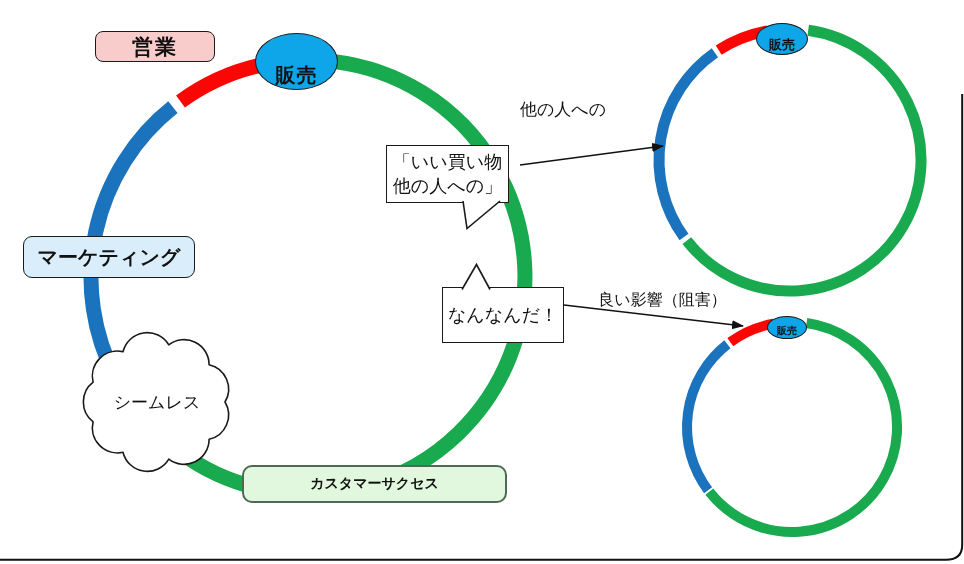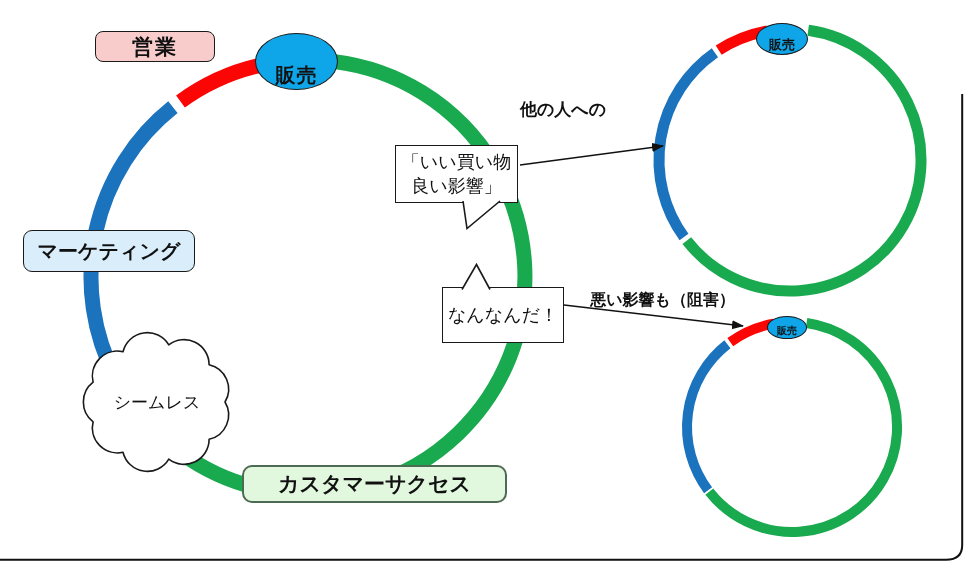--- a/index.html
+++ b/index.html
@@ -16,48 +16,48 @@
   .labelbox{
     position:absolute;display:flex;align-items:center;justify-content:center;
     box-sizing:border-box;text-align:center;white-space:nowrap;
   }
   .box-sales{
     left:95px;top:31px;width:120px;height:31px;
     background:#f8cccb;border:1.6px solid #1a1a1a;border-radius:8px;
     font-size:21px;font-weight:700;letter-spacing:2px;
   }
   .box-marketing{
-    left:23px;top:230px;width:172px;height:42px;
+    left:23px;top:236px;width:172px;height:42px;
     background:#d9edfb;border:1.6px solid #1a1a1a;border-radius:9px;
     font-size:20px;font-weight:700;
   }
   .box-cs{
     left:242px;top:465px;width:265px;height:38px;
     background:#e1f8de;border:2px solid #4d6b52;border-radius:10px;
-    font-size:21px;font-weight:700;
+    font-size:14px;font-weight:700;
   }
   .ellipse{
     position:absolute;display:flex;align-items:flex-end;justify-content:center;
     background:#0ea5e9;border:1.8px solid #1a1a1a;border-radius:50%;
     box-sizing:border-box;font-weight:700;
   }
   .ellipse-main{left:255px;top:33px;width:83px;height:57px;font-size:20px;letter-spacing:1px;}
   .ellipse-top{left:756px;top:23px;width:52px;height:32px;font-size:13px;border-width:1.4px;}
   .ellipse-bottom{left:767px;top:316px;width:40px;height:23px;font-size:10px;border-width:1.2px;}
 
   .bubble{
     position:absolute;display:flex;flex-direction:column;align-items:center;justify-content:center;
     background:#ffffff;border:1.6px solid #1a1a1a;box-sizing:border-box;
     font-size:18px;line-height:24px;font-weight:500;text-align:center;white-space:nowrap;
   }
-  .bubble-good{left:395px;top:145px;width:123px;height:58px;}
+  .bubble-good{left:386px;top:145px;width:123px;height:58px;}
   .bubble-what{left:442px;top:287px;width:122px;height:56px;}
 
   .annotation{
-    position:absolute;text-align:center;font-weight:700;white-space:nowrap;
+    position:absolute;text-align:center;font-weight:400;white-space:nowrap;
   }
   .ann-good{left:498px;top:99px;width:130px;font-size:17px;line-height:21px;}
   .ann-bad{left:580px;top:290px;width:165px;font-size:16px;line-height:20px;}
 
   .cloud-label{
     position:absolute;left:97px;top:391px;width:120px;text-align:center;
     font-size:17px;font-weight:500;white-space:nowrap;
   }
 </style>
 </head>
@@ -121,33 +121,33 @@
     </div>
 
     <div class="labelbox box-cs">
       <span>カスタマーサクセス</span>
     </div>
 
     <div class="cloud-label">シームレス</div>
 
     <div class="bubble bubble-good">
       <span>「いい買い物</span>
-      <span>良い影響」</span>
+      <span>他の人への」</span>
     </div>
 
     <div class="bubble bubble-what">
       <span>なんなんだ！</span>
     </div>
 
     <div class="annotation ann-good">
       <div>他の人への</div>
     </div>
 
     <div class="annotation ann-bad">
-      <span>悪い影響も（阻害）</span>
+      <span>良い影響（阻害）</span>
     </div>
 
     <div class="ellipse ellipse-top">
       <span>販売</span>
     </div>
 
     <div class="ellipse ellipse-bottom">
       <span>販売</span>
     </div>
   </div>

